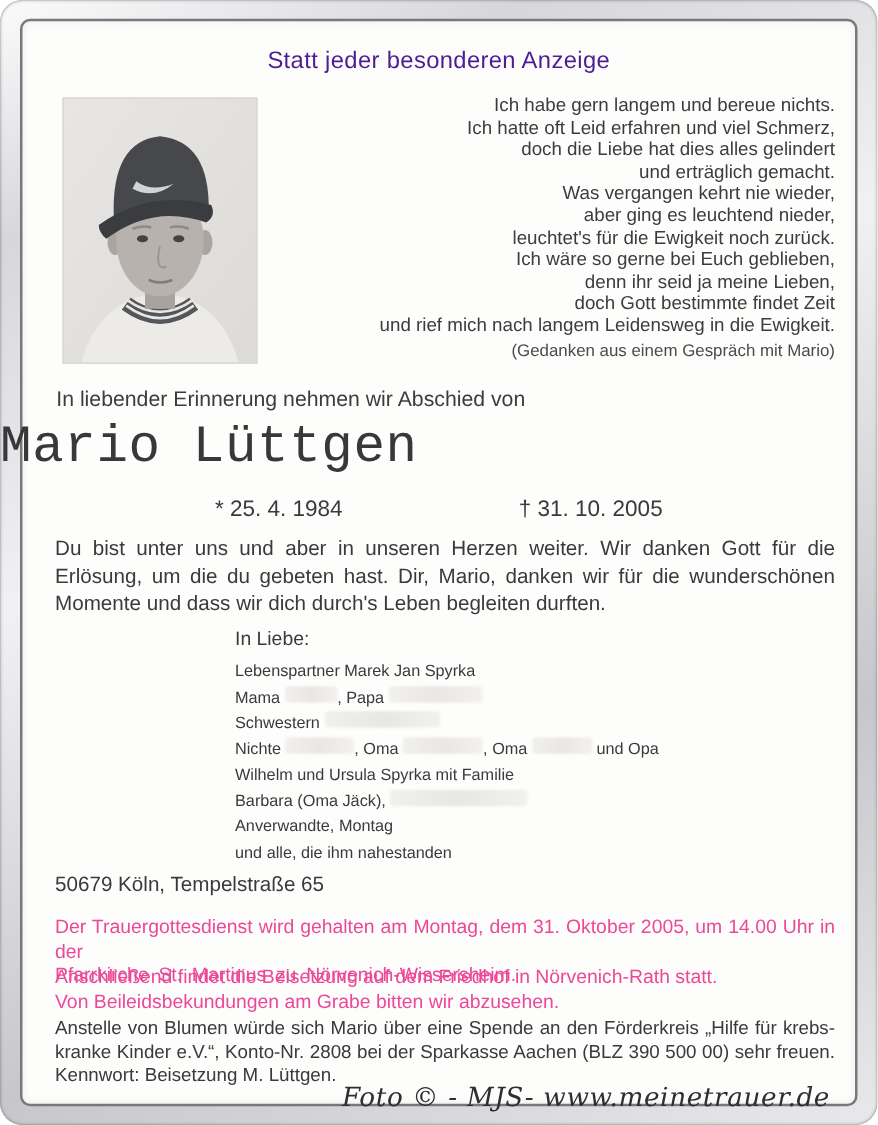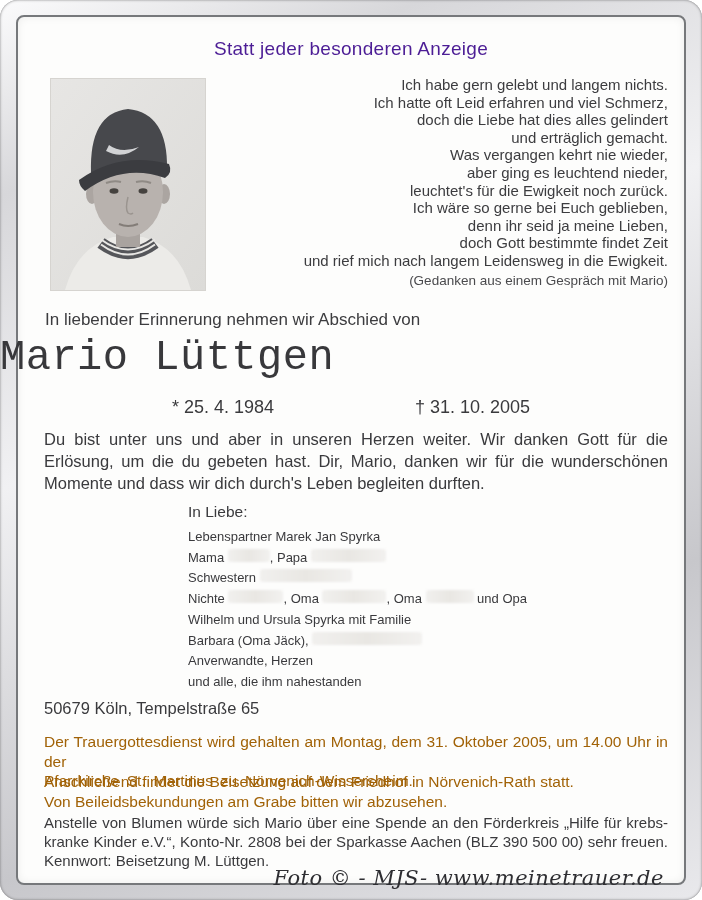--- a/index.html
+++ b/index.html
@@ -21,21 +21,21 @@
   .birth{position:absolute;left:172px;}
   .death{position:absolute;left:415px;}
   .tribute{position:absolute;left:44px;top:428px;width:624px;font-size:16.5px;line-height:22px;color:#3a3a3d;}
   .just-block > div:not(:last-child){text-align:justify;text-align-last:justify;}
   .family{position:absolute;left:188px;top:503px;color:#3a3a3d;}
   .family-label{font-size:15.5px;margin-bottom:6px;}
   .family-list{font-size:13px;line-height:20.7px;}
   .redacted{display:inline-block;height:13px;border-radius:3px;vertical-align:baseline;
     background:linear-gradient(90deg,#f1f0ee,#e9e7e3 50%,#f2f1ef);filter:blur(1px);}
   .address{position:absolute;left:44px;top:699px;font-size:16.5px;color:#3a3a3d;}
-  .service{font-size:15.5px;line-height:19.6px;color:#a16207;}
+  .service{font-size:15.5px;line-height:19.6px;color:#ec4899;}
   .service-p1{position:absolute;left:44px;top:732px;width:624px;}
   .service-p1 .l1{text-align:justify;text-align-last:justify;}
   .service-p1 .l2{word-spacing:3.5px;}
   .service-p2{position:absolute;left:44px;top:772px;width:624px;}
   .service-p3{position:absolute;left:44px;top:792px;width:624px;}
   .donation{position:absolute;left:44px;top:813px;width:624px;font-size:15px;line-height:19px;color:#3a3a3d;}
   .watermark{position:absolute;right:38px;bottom:10px;font-family:"DejaVu Serif",serif;font-style:italic;
     font-size:21px;color:#2e2e32;letter-spacing:.5px;}
 </style>
 </head>
@@ -82,21 +82,21 @@
         <path d="M40,94 Q38,34 77,30 Q117,34 116,90 L112,96 Q77,76 44,98 Z" fill="#47484c"></path>
 
         <path d="M28,101 Q68,72 118,85 Q122,94 114,99 Q72,84 34,112 Q28,107 28,101 Z" fill="#3b3c40"></path>
 
         <path d="M58,66 q12,9 30,2 q-16,13 -33,4 z" fill="#d2d3d5"></path>
       </svg>
     </div>
 
     <div class="poem">
       <div>
-          <div>Ich habe gern gelebt und langem nichts.</div>
+          <div>Ich habe gern langem und bereue nichts.</div>
           <div>Ich hatte oft Leid erfahren und viel Schmerz,</div>
           <div>doch die Liebe hat dies alles gelindert</div>
           <div>und erträglich gemacht.</div>
           <div>Was vergangen kehrt nie wieder,</div>
           <div>aber ging es leuchtend nieder,</div>
           <div>leuchtet's für die Ewigkeit noch zurück.</div>
           <div>Ich wäre so gerne bei Euch geblieben,</div>
           <div>denn ihr seid ja meine Lieben,</div>
           <div>doch Gott bestimmte findet Zeit</div>
           <div>und rief mich nach langem Leidensweg in die Ewigkeit.</div>
@@ -127,21 +127,21 @@
 
     <div class="family">
       <div class="family-label">In Liebe:</div>
       <div class="family-list">
           <div><span>Lebenspartner Marek Jan Spyrka</span></div>
           <div><span>Mama </span><span class="redacted" style="width: 42px;"></span><span>, Papa </span><span class="redacted" style="width: 75px;"></span></div>
           <div><span>Schwestern </span><span class="redacted" style="width: 92px;"></span></div>
           <div><span>Nichte </span><span class="redacted" style="width: 55px;"></span><span>, Oma </span><span class="redacted" style="width: 64px;"></span><span>, Oma </span><span class="redacted" style="width: 48px;"></span><span> und Opa</span></div>
           <div><span>Wilhelm und Ursula Spyrka mit Familie</span></div>
           <div><span>Barbara (Oma Jäck), </span><span class="redacted" style="width: 110px;"></span></div>
-          <div><span>Anverwandte, Herzen</span></div>
+          <div><span>Anverwandte, Montag</span></div>
           <div><span>und alle, die ihm nahestanden</span></div>
         </div>
     </div>
 
     <div class="address">50679 Köln, Tempelstraße 65</div>
 
     <div class="service service-p1">
       <div class="l1">Der Trauergottesdienst wird gehalten am Montag, dem 31. Oktober 2005, um 14.00 Uhr in der</div>
       <div class="l2">Pfarrkirche St. Martinus zu Nörvenich-Wissersheim.</div>
     </div>

